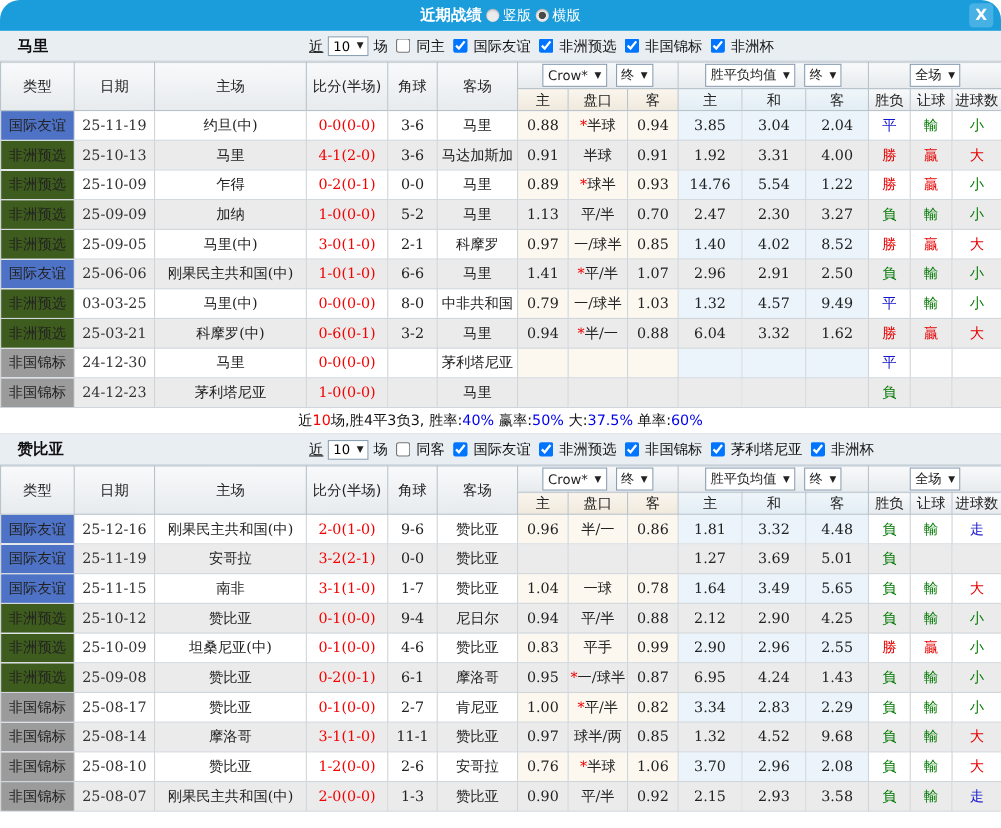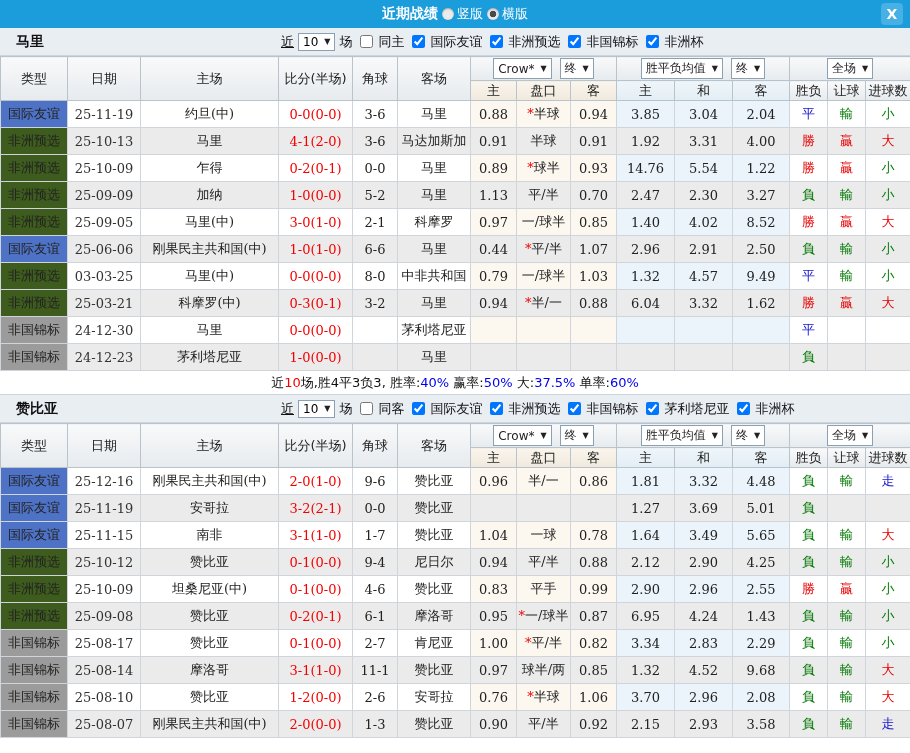--- a/index.html
+++ b/index.html
@@ -1,18 +1,18 @@
 <!DOCTYPE html>
 <html><head>
 <meta charset="utf-8">
 <style>
   * { margin:0; padding:0; box-sizing:border-box; }
   html,body { width:910px; height:753px; overflow:hidden; background:#fff;
     font-family:"DejaVu Sans","Liberation Sans",sans-serif; }
-  .window { width:910px; height:753px; position:relative; overflow:hidden; }
+  .window { width:910px; height:753px; position:relative; overflow:hidden;border-radius:18px; }
 
   
   .titlebar { height:28px; background:#1b9ddb; position:relative;
     display:flex; align-items:center; justify-content:center; }
   .titlebar .tgroup { display:flex; align-items:center; gap:4px; }
   .win-title { color:#fff; font-weight:bold; font-size:14px; }
   .radio-opt { display:flex; align-items:center; gap:3px; cursor:pointer; }
   .rdot { width:12px; height:12px; border-radius:50%;
     background:radial-gradient(circle,#ececec 0 60%,#bdbdbd 100%);
     box-shadow:inset 0 1px 2px rgba(0,0,0,.25); display:inline-block; }
@@ -259,21 +259,21 @@
             <td style="color: rgb(230, 0, 0);">贏</td>
             <td style="color: rgb(230, 0, 0);">大</td>
           </tr>
           <tr>
             <td class="type-badge" style="background: rgb(78, 115, 198);">国际友谊</td>
             <td class="c-date">25-06-06</td>
             <td>刚果民主共和国(中)</td>
             <td class="c-score">1-0(1-0)</td>
             <td>6-6</td>
             <td class="hl">马里</td>
-            <td class="c-hc">0.44</td>
+            <td class="c-hc">1.41</td>
             <td class="c-hc"><span class="star">*</span>平/半</td>
             <td class="c-hc">1.07</td>
             <td class="c-avg">2.96</td>
             <td class="c-avg">2.91</td>
             <td class="c-avg">2.50</td>
             <td style="color: rgb(0, 120, 0);">負</td>
             <td style="color: rgb(0, 120, 0);">輸</td>
             <td style="color: rgb(0, 120, 0);">小</td>
           </tr>
           <tr>
@@ -290,21 +290,21 @@
             <td class="c-avg">4.57</td>
             <td class="c-avg">9.49</td>
             <td style="color: rgb(20, 20, 204);">平</td>
             <td style="color: rgb(0, 120, 0);">輸</td>
             <td style="color: rgb(0, 120, 0);">小</td>
           </tr>
           <tr>
             <td class="type-badge" style="background: rgb(62, 92, 29);">非洲预选</td>
             <td class="c-date">25-03-21</td>
             <td>科摩罗(中)</td>
-            <td class="c-score">0-3(0-1)</td>
+            <td class="c-score">0-6(0-1)</td>
             <td>3-2</td>
             <td class="hl">马里</td>
             <td class="c-hc">0.94</td>
             <td class="c-hc"><span class="star">*</span>半/一</td>
             <td class="c-hc">0.88</td>
             <td class="c-avg">6.04</td>
             <td class="c-avg">3.32</td>
             <td class="c-avg">1.62</td>
             <td style="color: rgb(230, 0, 0);">勝</td>
             <td style="color: rgb(230, 0, 0);">贏</td>

